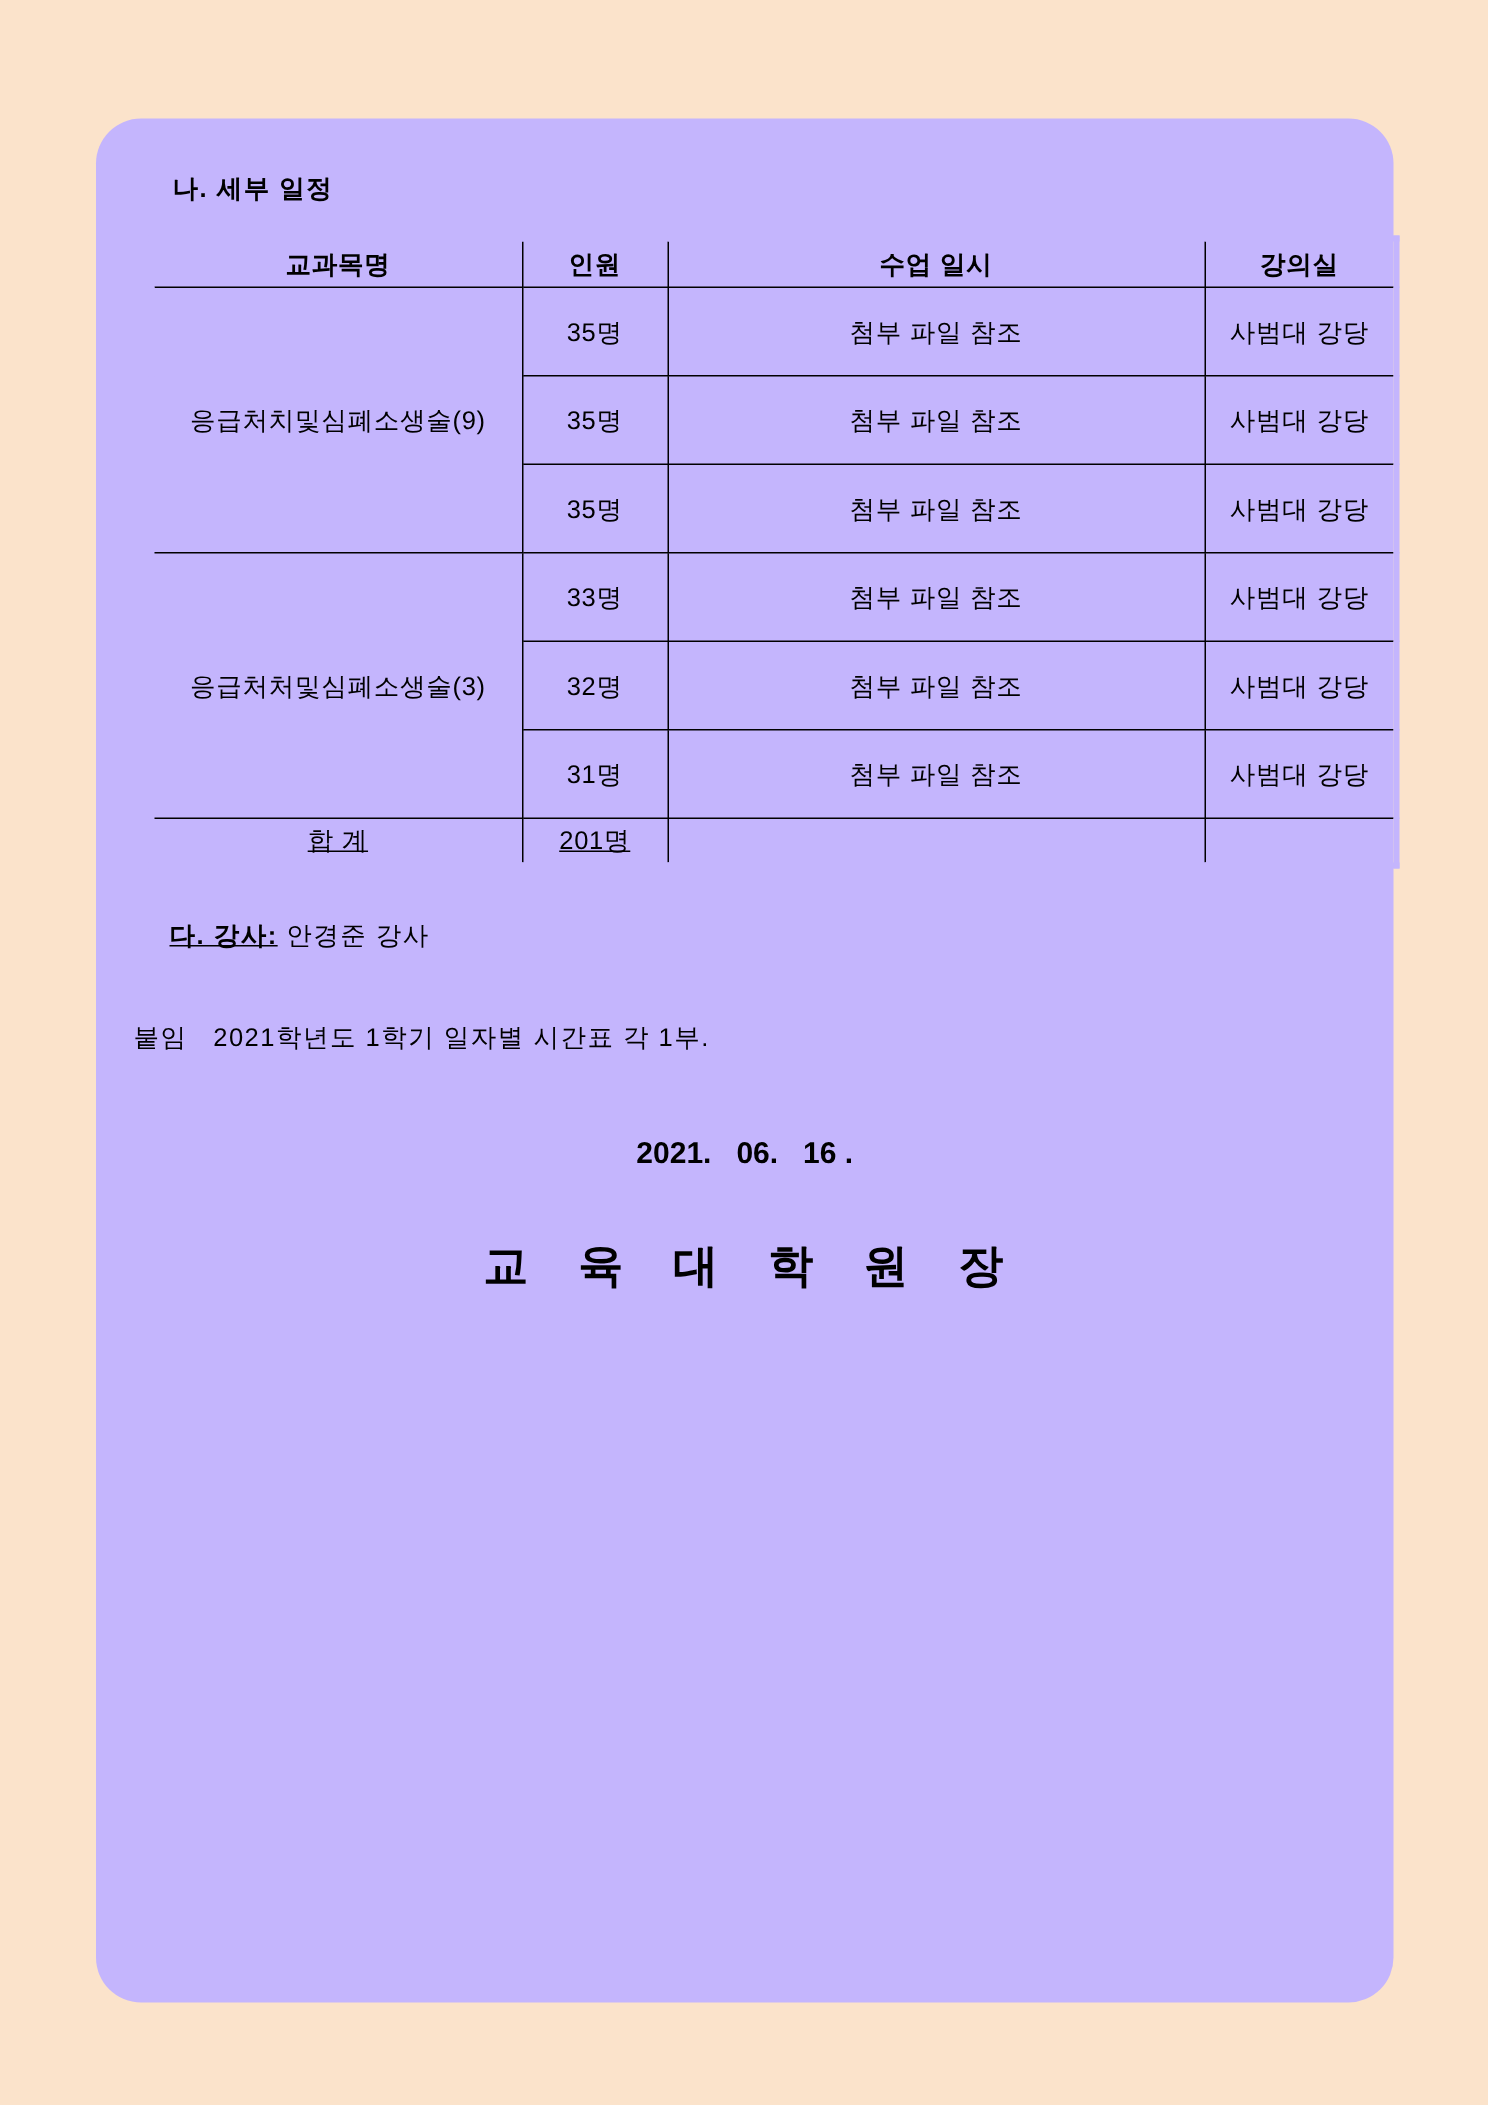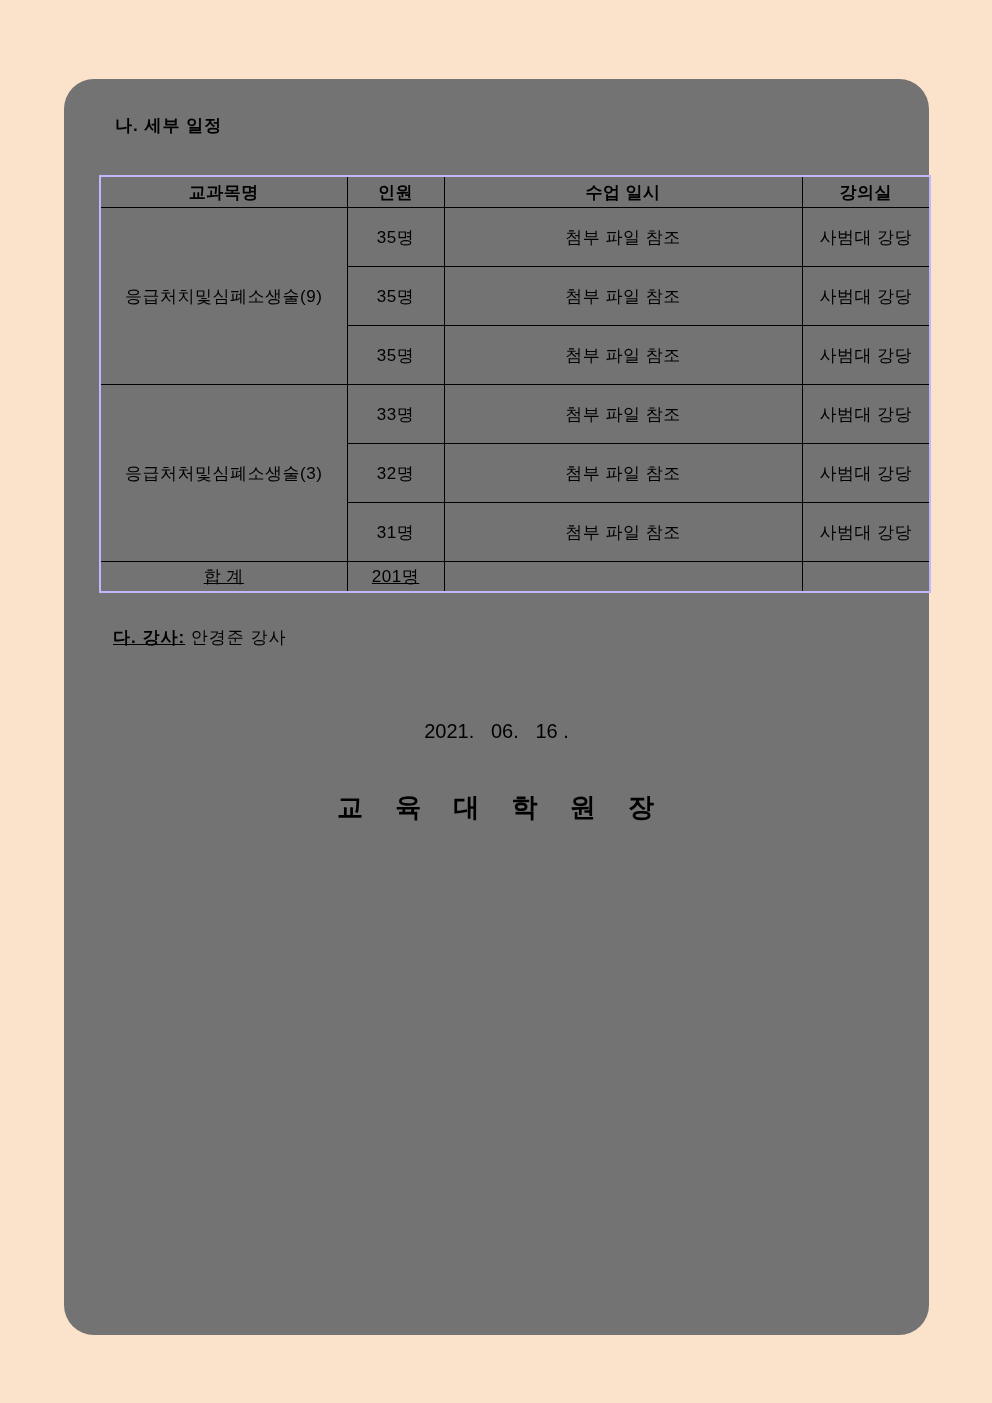--- a/index.html
+++ b/index.html
@@ -8,39 +8,39 @@
     background: #fbe3cb;
     font-family: "Liberation Sans", sans-serif;
     color: #000;
     position: relative;
     overflow: hidden;
   }
   .card {
     position: absolute;
     left: 64px; top: 79px;
     width: 865px; height: 1256px;
-    background: #737373;
+    background: #c4b5fd;
     border-radius: 30px;
     box-sizing: border-box;
     padding-top: 35px;
   }
   .section-title {
     margin-left: 51px;
     font-size: 17px;
     font-weight: bold;
     letter-spacing: 1px;
     line-height: 24px;
   }
   table.schedule {
     margin-left: 35px;
-    margin-top: 37px;
+    margin-top: 19px;
     width: 830px;
     border-collapse: collapse;
     table-layout: fixed;
-    border: 2px solid #c4b5fd;
+    border: 4px solid #c4b5fd;
     padding-left: 38px;
   }
   table.schedule th, table.schedule td {
     border: 1px solid #000;
     text-align: center;
     vertical-align: middle;
     font-size: 17px;
     letter-spacing: 0.5px;
     white-space: nowrap;
     padding: 0;
@@ -59,30 +59,30 @@
   }
   .instructor .lbl { font-weight: bold; text-decoration: underline; }
   .attachment {
     margin-left: 25px;
     margin-top: 44px;
     font-size: 17px;
     letter-spacing: 1px;
     line-height: 24px;
   }
   .date-line {
-    margin-top: 68px;
+    margin-top: 52px;
     text-align: center;
     font-size: 20px;
-    font-weight: normal;
+    font-weight: bold;
     line-height: 26px;
   }
   .signature-line {
     margin-top: 44px;
     text-align: center;
-    font-size: 26px;
+    font-size: 30px;
     font-weight: bold;
     word-spacing: 21px;
     letter-spacing: 2px;
     line-height: 38px;
   }
 </style>
 </head>
 <body>
 
 <div class="page">
@@ -145,19 +145,20 @@
           <td></td>
         </tr>
       </tbody>
     </table>
 
     <div class="instructor">
       <span class="lbl">다. 강사:</span>
       <span>안경준 강사</span>
     </div>
 
+    <div class="attachment pre">붙임   2021학년도 1학기 일자별 시간표 각 1부.</div>
 
     <div class="date-line pre">2021.   06.   16 .</div>
 
     <div class="signature-line">교 육 대 학 원 장</div>
 
   </div>
 </div>
 
 </body></html>

